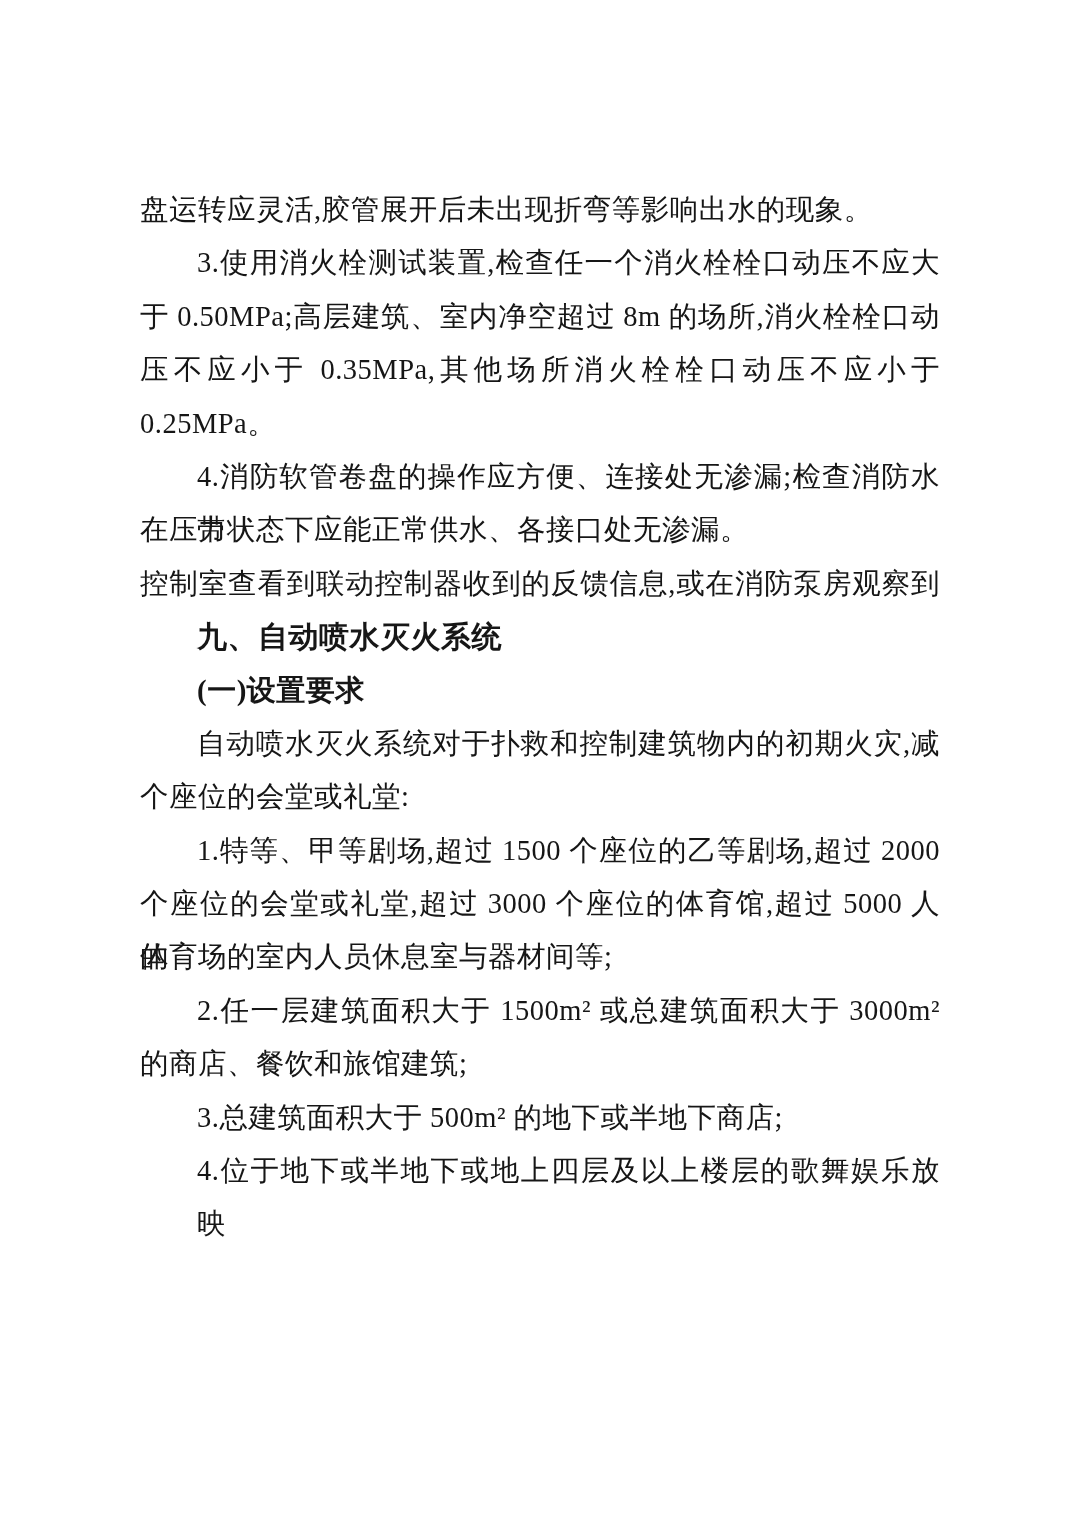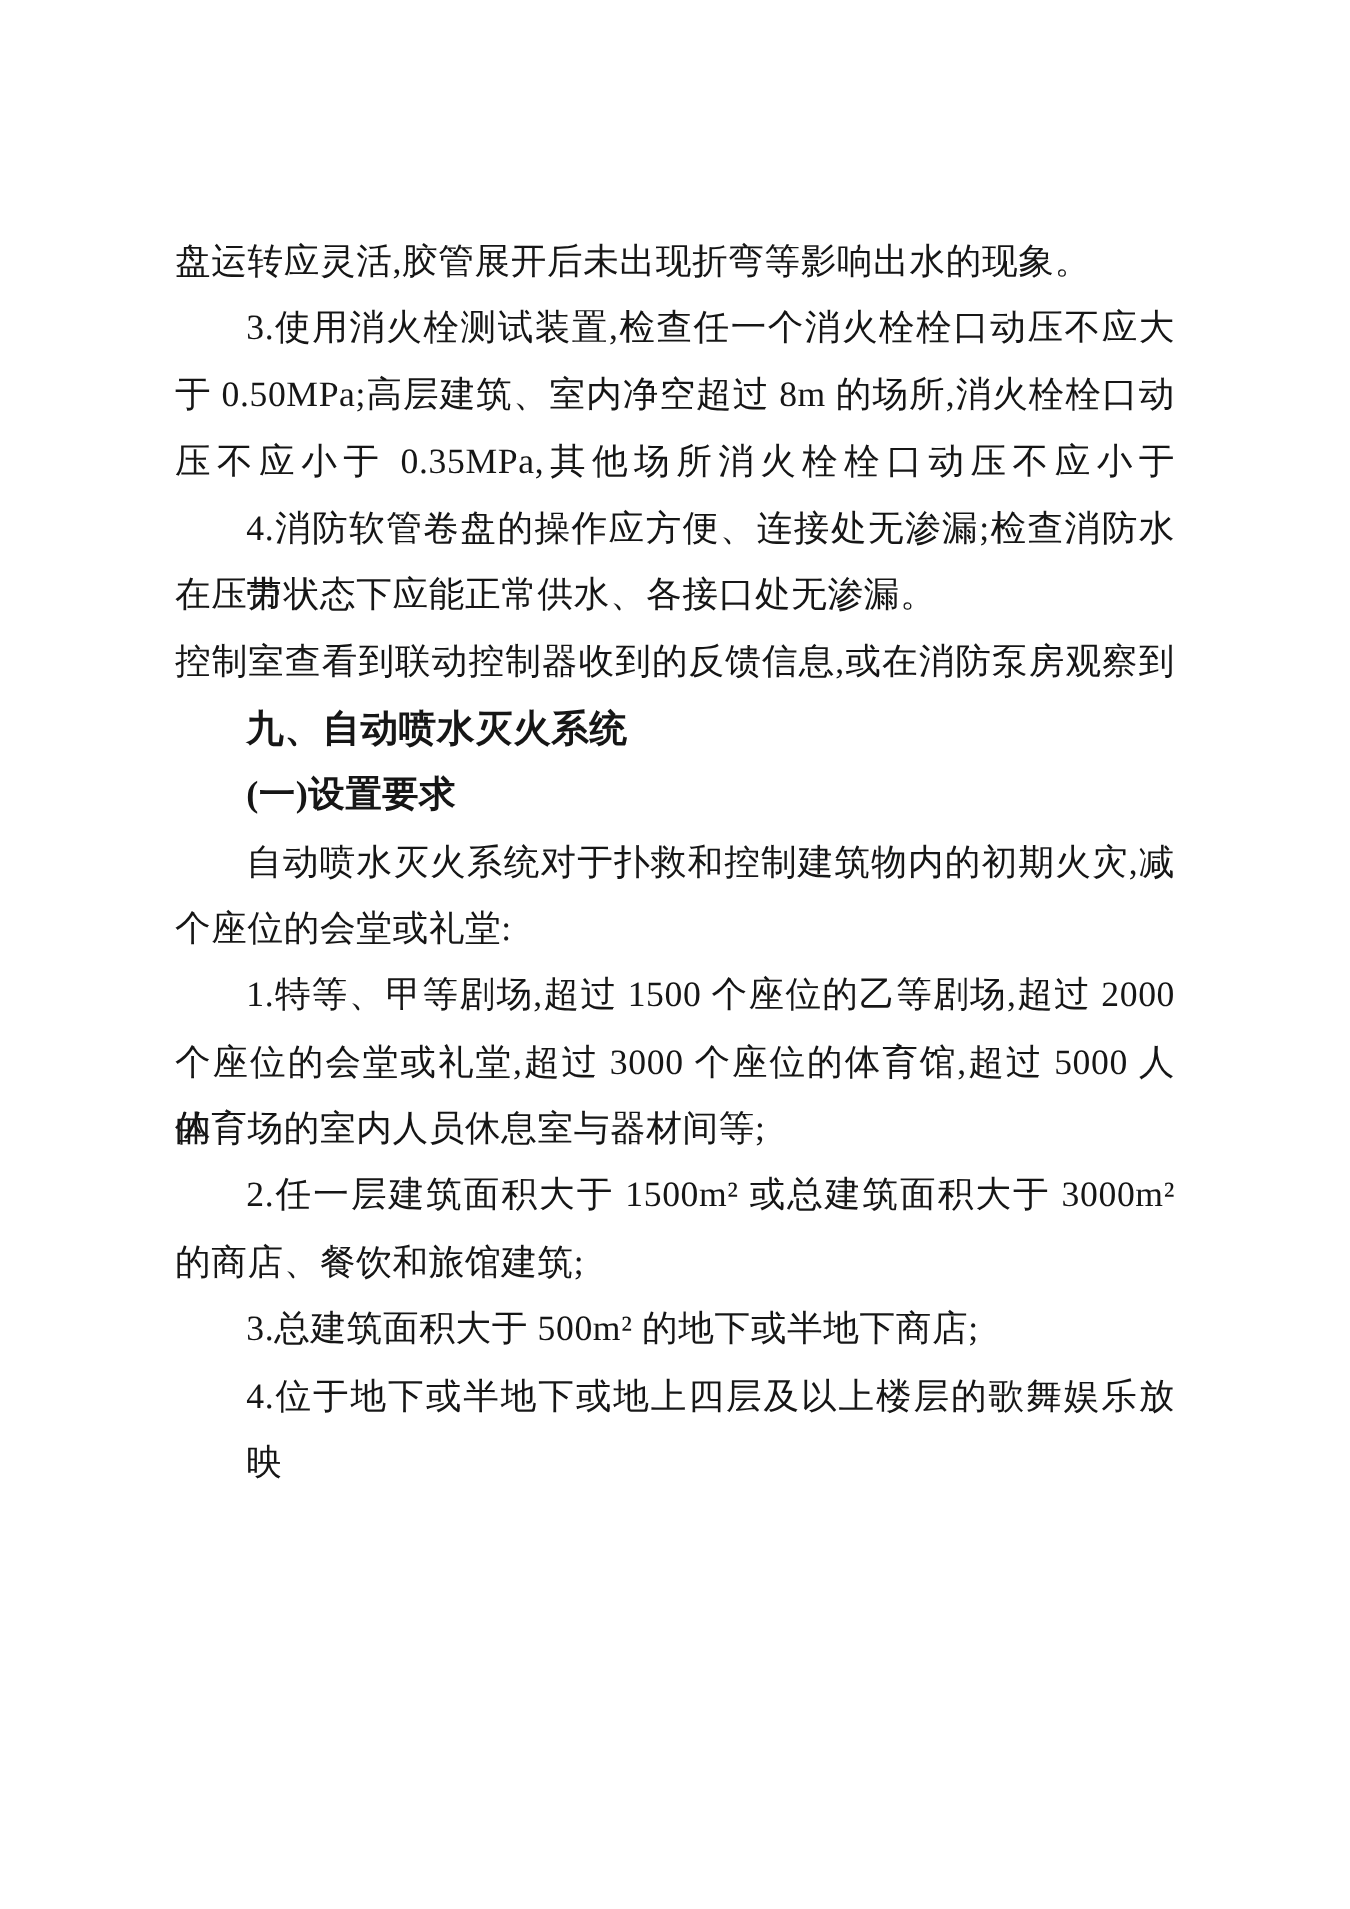--- a/index.html
+++ b/index.html
@@ -115,20 +115,21 @@
 </head>
 <body>
 
 <div id="page">
 
   <div id="text-block">
       <div class="line body">盘运转应灵活,胶管展开后未出现折弯等影响出水的现象。</div>
       <div class="line body indent justify">3.使用消火栓测试装置,检查任一个消火栓栓口动压不应大</div>
       <div class="line body justify">于 0.50MPa;高层建筑、室内净空超过 8m 的场所,消火栓栓口动</div>
       <div class="line body justify">压不应小于 0.35MPa,其他场所消火栓栓口动压不应小于</div>
+      <div class="line body">0.25MPa。</div>
       <div class="line body indent justify">4.消防软管卷盘的操作应方便、连接处无渗漏;检查消防水带</div>
       <div class="line body">在压力状态下应能正常供水、各接口处无渗漏。</div>
       <div class="line body justify">控制室查看到联动控制器收到的反馈信息,或在消防泵房观察到</div>
       <div class="line heading1 indent">九、自动喷水灭火系统</div>
       <div class="line heading2 indent">(一)设置要求</div>
       <div class="line body indent justify">自动喷水灭火系统对于扑救和控制建筑物内的初期火灾,减</div>
       <div class="line body">个座位的会堂或礼堂:</div>
       <div class="line body indent justify">1.特等、甲等剧场,超过 1500 个座位的乙等剧场,超过 2000</div>
       <div class="line body justify">个座位的会堂或礼堂,超过 3000 个座位的体育馆,超过 5000 人的</div>
       <div class="line body">体育场的室内人员休息室与器材间等;</div>

